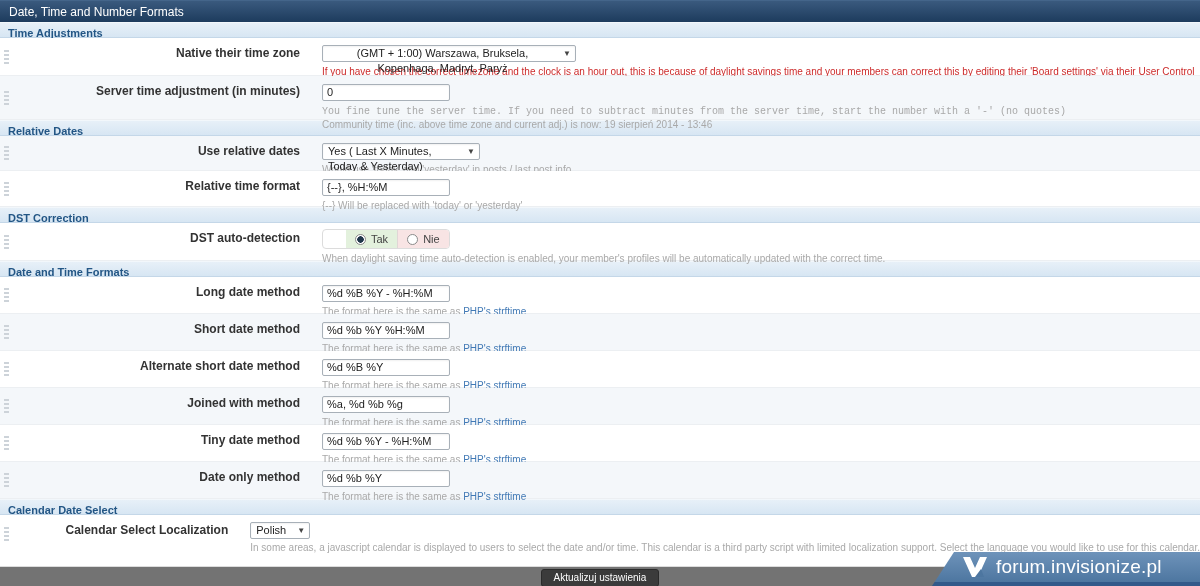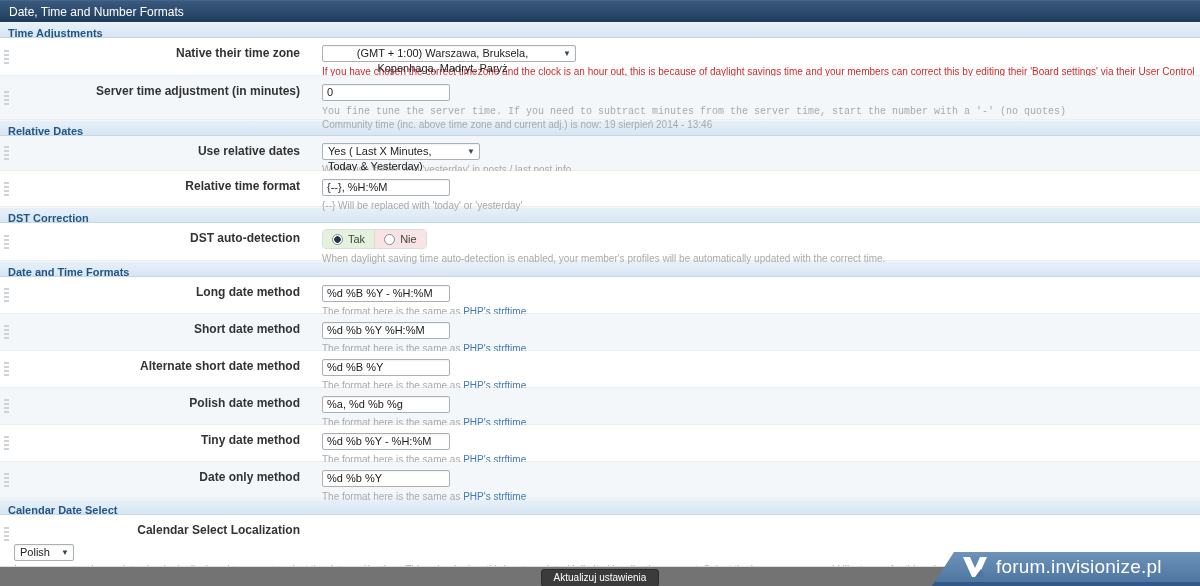--- a/index.html
+++ b/index.html
@@ -38,21 +38,21 @@
     font-family:"Liberation Sans", sans-serif; font-size:11px; color:#222;
     padding:0 4px; background:#fff; box-shadow:inset 0 1px 2px rgba(0,0,0,.06); }
   .w-tz { width:254px;text-align:center; } .w-rel { width:158px; } .w-fmt { width:128px; } .w-cal { width:60px; }
 
   .help { font-size:10px; color:#a9a9a9; margin-top:3px; line-height:13px; }
   .warn { font-size:10px; color:#cc2b2b; margin-top:3px; line-height:13px; }
   .lnk { color:#4179b5; cursor:pointer; }
 
   
   .radiogrp { display:inline-flex; border:1px solid #dcdcdc; border-radius:4px;
-    overflow:hidden; font-size:11px; color:#444; vertical-align:middle; }
+    overflow:hidden; font-size:11px; color:#444; vertical-align:middle;padding-left:23px; }
   .seg { display:flex; align-items:center; gap:5px; padding:3px 9px; cursor:pointer; }
   .seg.yes { background:#e3f1dd; border-right:1px solid #e0d6d6; }
   .seg.no  { background:#f8e4e4; }
   .rad { width:11px; height:11px; border-radius:50%; border:1px solid #8a8a8a; background:#fff; }
   .rad.sel { background:radial-gradient(circle,#20364a 0 3px,#fff 3.5px); }
 
   
   .footer { position:absolute; left:0; right:0; bottom:0; height:20px;
     background:#737373; border-top:1px solid #dcdcdc; text-align:center; }
   .btn { display:inline-block; margin-top:2px; padding:2px 12px 3px;
@@ -166,21 +166,21 @@
     <span class="grip"></span>
     <div class="lbl">Alternate short date method</div>
     <div class="ctl">
       <input class="txt w-fmt" value="%d %B %Y" style="">
       <div class="help"><span>The format here is the same as </span><span class="lnk">PHP's strftime</span></div>
     </div>
   </div>
 
   <div class="row alt" style="height:37px;">
     <span class="grip"></span>
-    <div class="lbl">Polish date method</div>
+    <div class="lbl">Joined with method</div>
     <div class="ctl">
       <input class="txt w-fmt" value="%a, %d %b %g" style="">
       <div class="help"><span>The format here is the same as </span><span class="lnk">PHP's strftime</span></div>
     </div>
   </div>
 
   <div class="row" style="height:37px;">
     <span class="grip"></span>
     <div class="lbl">Tiny date method</div>
     <div class="ctl">
@@ -193,21 +193,21 @@
     <span class="grip"></span>
     <div class="lbl">Date only method</div>
     <div class="ctl">
       <input class="txt w-fmt" value="%d %b %Y" style="">
       <div class="help"><span>The format here is the same as </span><span class="lnk">PHP's strftime</span></div>
     </div>
   </div>
 
   <div class="sechdr">Calendar Date Select</div>
 
-  <div class="row" style="height:37px; border-bottom:none;flex-direction:column;">
+  <div class="row" style="height:37px; border-bottom:none;">
     <span class="grip"></span>
     <div class="lbl">Calendar Select Localization</div>
     <div class="ctl">
       <div class="selbox w-cal">
         <span>Polish</span>
         <span class="arr">▼</span>
       </div>
       <div class="help" style="margin-top:2px; white-space:nowrap; overflow:hidden;">In some areas, a javascript calendar is displayed to users to select the date and/or time. This calendar is a third party script with limited localization support. Select the language you would like to use for this calendar.</div>
     </div>
   </div>

